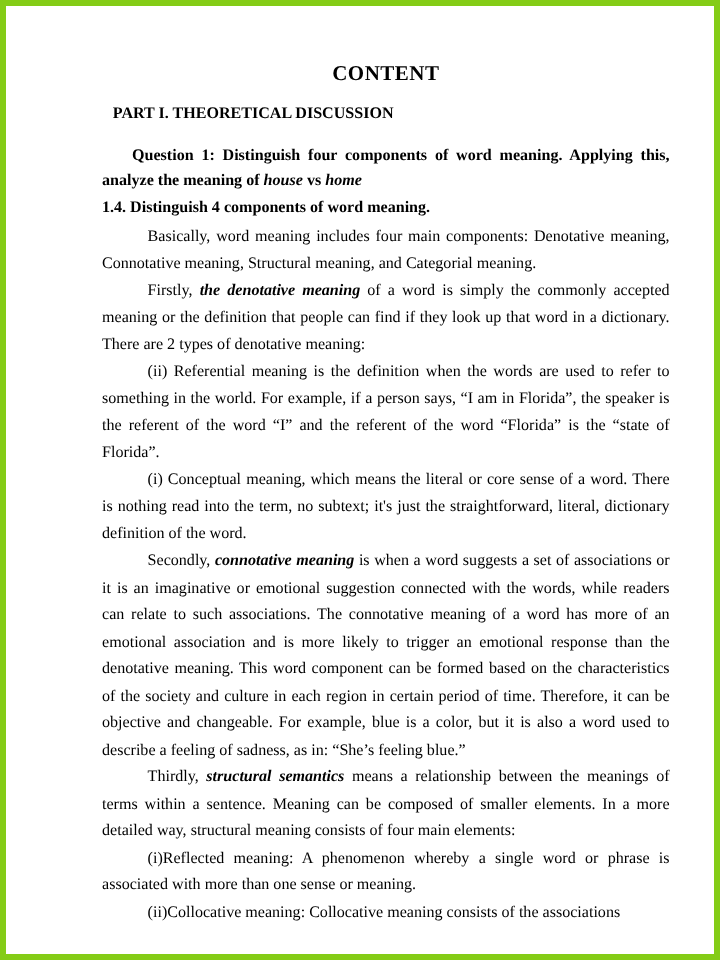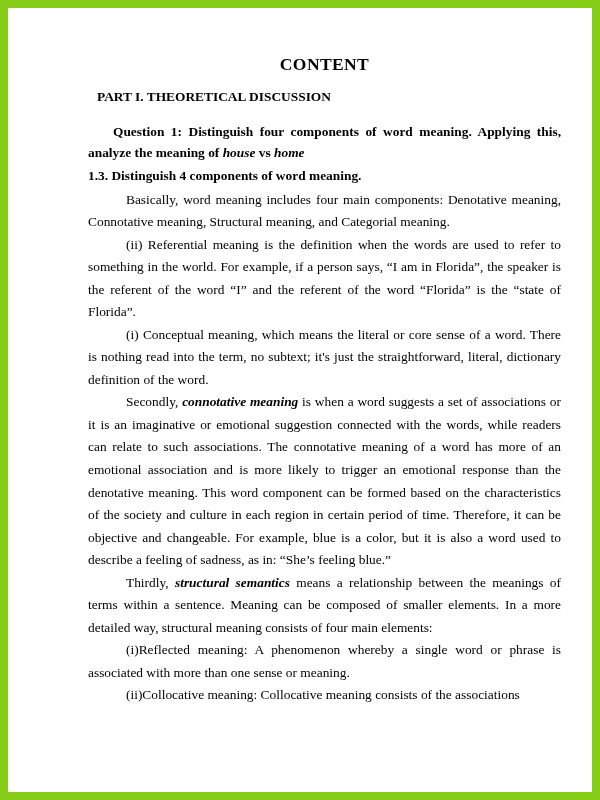--- a/index.html
+++ b/index.html
@@ -5,21 +5,21 @@
   html, body {
     margin: 0;
     padding: 0;
     background: #ffffff;
   }
   #page {
     position: relative;
     width: 600px;
     height: 800px;
     box-sizing: border-box;
-    border: 8px solid #84cc16;
+    border: 5px solid #84cc16;
     background: #ffffff;
     overflow: hidden;
     font-family: "Liberation Serif", "DejaVu Serif", serif;
     color: #000000;
   }
   .doc-body {
     position: absolute;
     left: 80px;
     top: 46px;
     width: 473px;
@@ -134,24 +134,25 @@
 <div id="page">
 
   <div class="doc-body">
 
     <h1 class="doc-title">CONTENT</h1>
 
     <p class="h-part">PART I. THEORETICAL DISCUSSION</p>
 
     <p class="h-question"><span>Question 1: Distinguish four components of word meaning. Applying this, analyze the meaning of </span><span class="it">house</span><span> vs </span><span class="it">home</span></p>
 
-    <p class="h-sub">1.3.  Distinguish 4 components of word meaning.</p>
+    <p class="h-sub">1.4.  Distinguish 4 components of word meaning.</p>
 
     <p class="para">Basically, word meaning includes four main components: Denotative meaning, Connotative meaning, Structural meaning, and Categorial meaning.</p>
 
+    <p class="para"><span>Firstly, </span><b class="bi">the denotative meaning</b><span> of a word is simply the commonly accepted meaning or the definition that people can find if they look up that word in a dictionary. There are 2 types of denotative meaning:</span></p>
 
     <p class="para">(ii) Referential meaning is the definition when the words are used to refer to something in the world. For example, if a person says, “I am in Florida”, the speaker is the referent of the word “I” and the referent of the word “Florida” is the “state of Florida”.</p>
 
     <p class="para">(i)  Conceptual meaning, which means the literal or core sense of a word. There is nothing read into the term, no subtext; it's just the straightforward, literal, dictionary definition of the word.</p>
 
     <p class="para"><span>Secondly, </span><b class="bi">connotative meaning</b><span> is when a word suggests a set of associations or it is an imaginative or emotional suggestion connected with the words, while readers can relate to such associations. The connotative meaning of a word has more of an emotional association and is more likely to trigger an emotional response than the denotative meaning. This word component can be formed based on the characteristics of the society and culture in each region in certain period of time. Therefore, it can be objective and changeable. For example, blue is a color, but it is also a word used to describe a feeling of sadness, as in: “She’s feeling blue.”</span></p>
 
     <p class="para"><span>Thirdly, </span><b class="bi">structural semantics</b><span> means a relationship between the meanings of terms within a sentence. Meaning can be composed of smaller elements. In a more detailed way, structural meaning consists of four main elements:</span></p>
 
     <p class="para">(i)Reflected meaning: A phenomenon whereby a single word or phrase is associated with more than one sense or meaning.</p>

